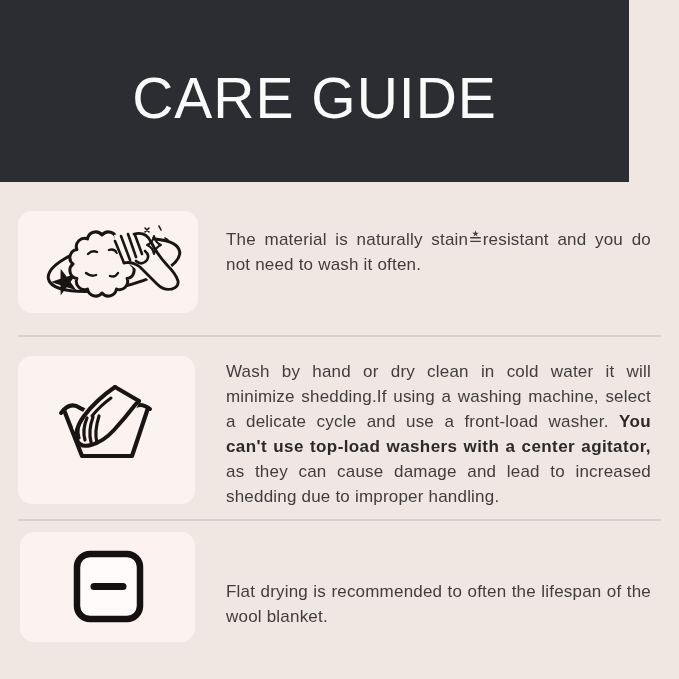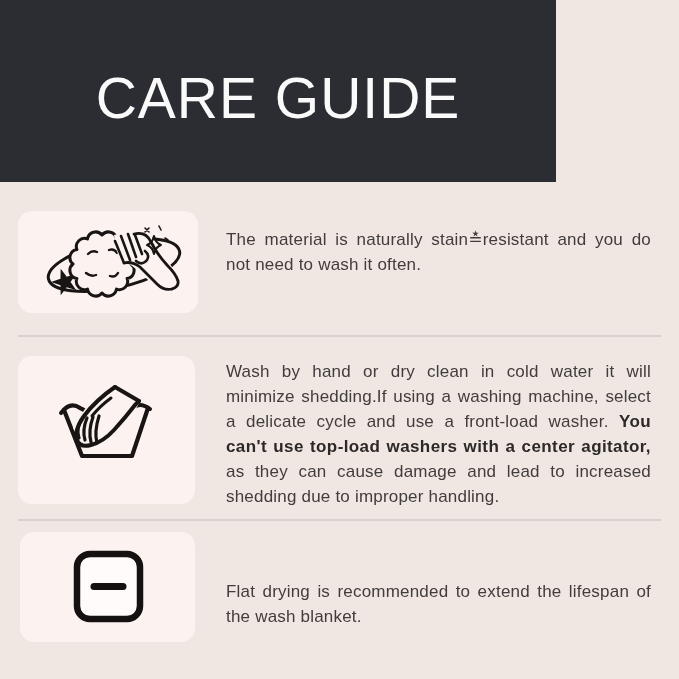--- a/index.html
+++ b/index.html
@@ -6,21 +6,21 @@
   body{
     width:679px;height:679px;
     font-family:"Liberation Sans","DejaVu Sans",sans-serif;
     background:#f0e7e3;
     position:relative;overflow:hidden;
   }
   .page{position:absolute;inset:0;background:#f0e7e3;}
 
   
   .header{
-    position:absolute;top:0;left:0;width:556px;height:182px;
+    position:absolute;top:0;left:0;width:629px;height:182px;
     background:#2b2d33;display:flex;align-items:center;justify-content:center;
   }
   .header h1{
     margin:14px 0 0 0;
     font-size:57px;font-weight:500;letter-spacing:1px;
     color:#fbfafa;
   }
 
   
   .card{
@@ -129,16 +129,16 @@
 
   <div class="card card-3">
     <svg viewBox="0 0 175 110" aria-hidden="true">
       <g fill="none" stroke="#141110" stroke-linecap="round" stroke-linejoin="round">
         <rect x="57" y="22" width="63" height="65" rx="13" fill="#fefbfa" stroke-width="6.5"></rect>
         <path d="M74,54.5 L103,54.5" stroke-width="7"></path>
       </g>
     </svg>
   </div>
   <div class="row-text text-3">
-    <p>Flat drying is recommended to extend the lifespan of the wash blanket.</p>
+    <p>Flat drying is recommended to often the lifespan of the wool blanket.</p>
   </div>
 
 </div>
 
 </body></html>

